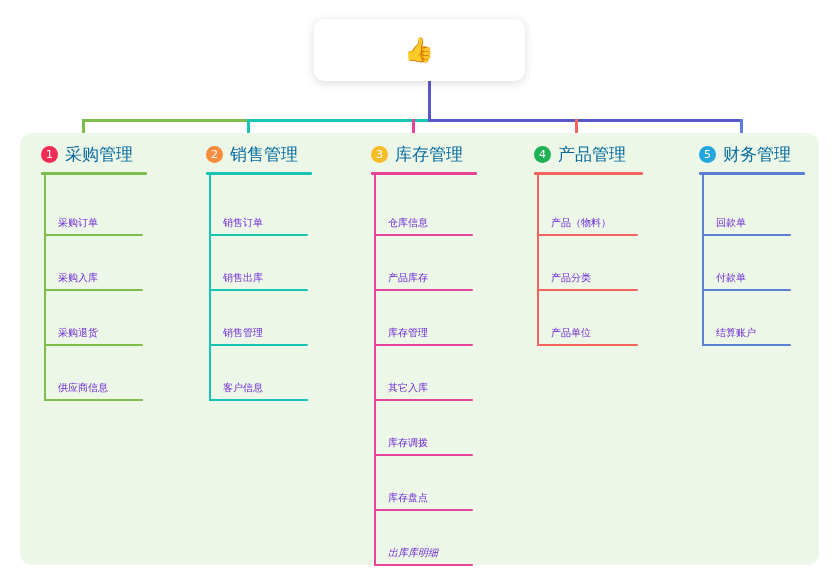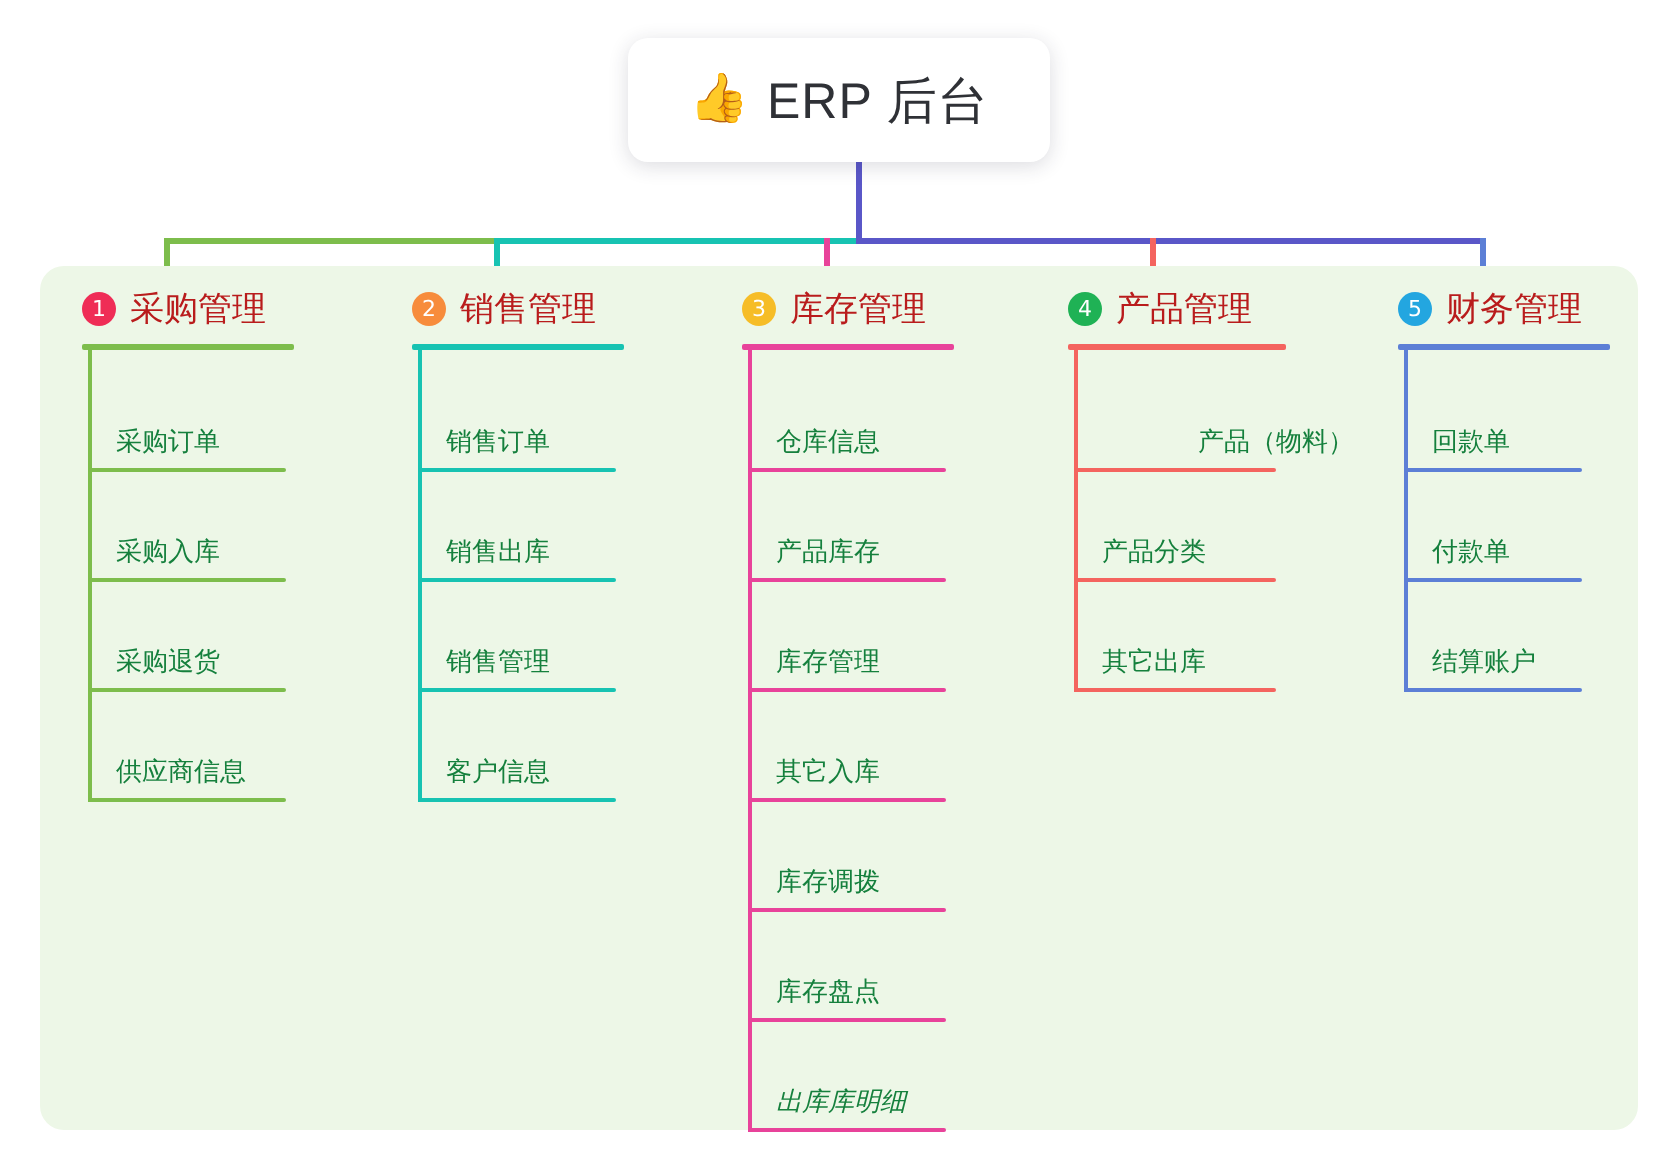--- a/index.html
+++ b/index.html
@@ -38,27 +38,27 @@
   .col{position:absolute;top:0;}
   .col-head{
     position:absolute;top:10px;left:0;
     display:flex;align-items:center;gap:7px;white-space:nowrap;
   }
   .badge{
     width:17px;height:17px;border-radius:50%;
     color:#fff;font-size:11px;line-height:17px;text-align:center;
     font-family:"DejaVu Sans",sans-serif;flex:0 0 auto;
   }
-  .col-title{font-size:17px;color:#b91c1c;}
+  .col-title{font-size:17px;color:#0369a1;}
   .head-rule{position:absolute;height:3px;border-radius:1px;}
   .spine{position:absolute;width:2px;}
 
   .item{position:absolute;}
   .item-label{
-    position:absolute;bottom:6px;font-size:13px;color:#15803d;white-space:nowrap;
+    position:absolute;bottom:6px;font-size:10px;color:#6d28d9;white-space:nowrap;
   }
   .item-rule{position:absolute;bottom:0;left:0;height:2px;border-radius:1px;}
 </style>
 </head>
 <body>
 
 <div id="stage">
 
   <div id="connectors">
       <div class="ln" style="left: 82px; top: 119px; width: 165px; height: 3px; background: rgb(125, 189, 76);"></div>
@@ -68,21 +68,20 @@
       <div class="ln" style="left: 82px; top: 119px; width: 3px; height: 41px; background: rgb(125, 189, 76);"></div>
       <div class="ln" style="left: 247px; top: 119px; width: 3px; height: 41px; background: rgb(23, 195, 178);"></div>
       <div class="ln" style="left: 412px; top: 119px; width: 3px; height: 41px; background: rgb(232, 67, 154);"></div>
       <div class="ln" style="left: 575px; top: 119px; width: 3px; height: 41px; background: rgb(244, 100, 95);"></div>
       <div class="ln" style="left: 740px; top: 119px; width: 3px; height: 41px; background: rgb(92, 127, 214);"></div>
     </div>
 
   <div class="root-card">
     <div class="root-inner">
       <span class="root-emoji">👍</span>
-      <span class="root-title">ERP 后台</span>
     </div>
   </div>
 
   <div class="panel"></div>
 
   <div id="columns">
       <div class="col" style="left: 41px; top: 133px;">
         <div class="col-head">
           <span class="badge" style="background: rgb(239, 45, 86);">1</span>
           <span class="col-title">采购管理</span>
@@ -167,29 +166,29 @@
         </div>
       </div>
       <div class="col" style="left: 534px; top: 133px;">
         <div class="col-head">
           <span class="badge" style="background: rgb(31, 178, 85);">4</span>
           <span class="col-title">产品管理</span>
         </div>
         <div class="head-rule" style="left: 0px; top: 39px; width: 109px; background: rgb(244, 100, 95);"></div>
         <div class="spine" style="left: 3px; top: 42px; height: 171px; background: rgb(244, 100, 95);"></div>
         <div class="item" style="left: 3px; top: 71px; height: 32px; width: 101px;">
-          <span class="item-label" style="left: 14px; margin-left: 48px;">产品（物料）</span>
+          <span class="item-label" style="left: 14px;">产品（物料）</span>
           <div class="item-rule" style="width: 101px; background: rgb(244, 100, 95);"></div>
         </div>
         <div class="item" style="left: 3px; top: 126px; height: 32px; width: 101px;">
           <span class="item-label" style="left: 14px;">产品分类</span>
           <div class="item-rule" style="width: 101px; background: rgb(244, 100, 95);"></div>
         </div>
         <div class="item" style="left: 3px; top: 181px; height: 32px; width: 101px;">
-          <span class="item-label" style="left: 14px;">其它出库</span>
+          <span class="item-label" style="left: 14px;">产品单位</span>
           <div class="item-rule" style="width: 101px; background: rgb(244, 100, 95);"></div>
         </div>
       </div>
       <div class="col" style="left: 699px; top: 133px;">
         <div class="col-head">
           <span class="badge" style="background: rgb(35, 166, 224);">5</span>
           <span class="col-title">财务管理</span>
         </div>
         <div class="head-rule" style="left: 0px; top: 39px; width: 106px; background: rgb(92, 127, 214);"></div>
         <div class="spine" style="left: 3px; top: 42px; height: 171px; background: rgb(92, 127, 214);"></div>

